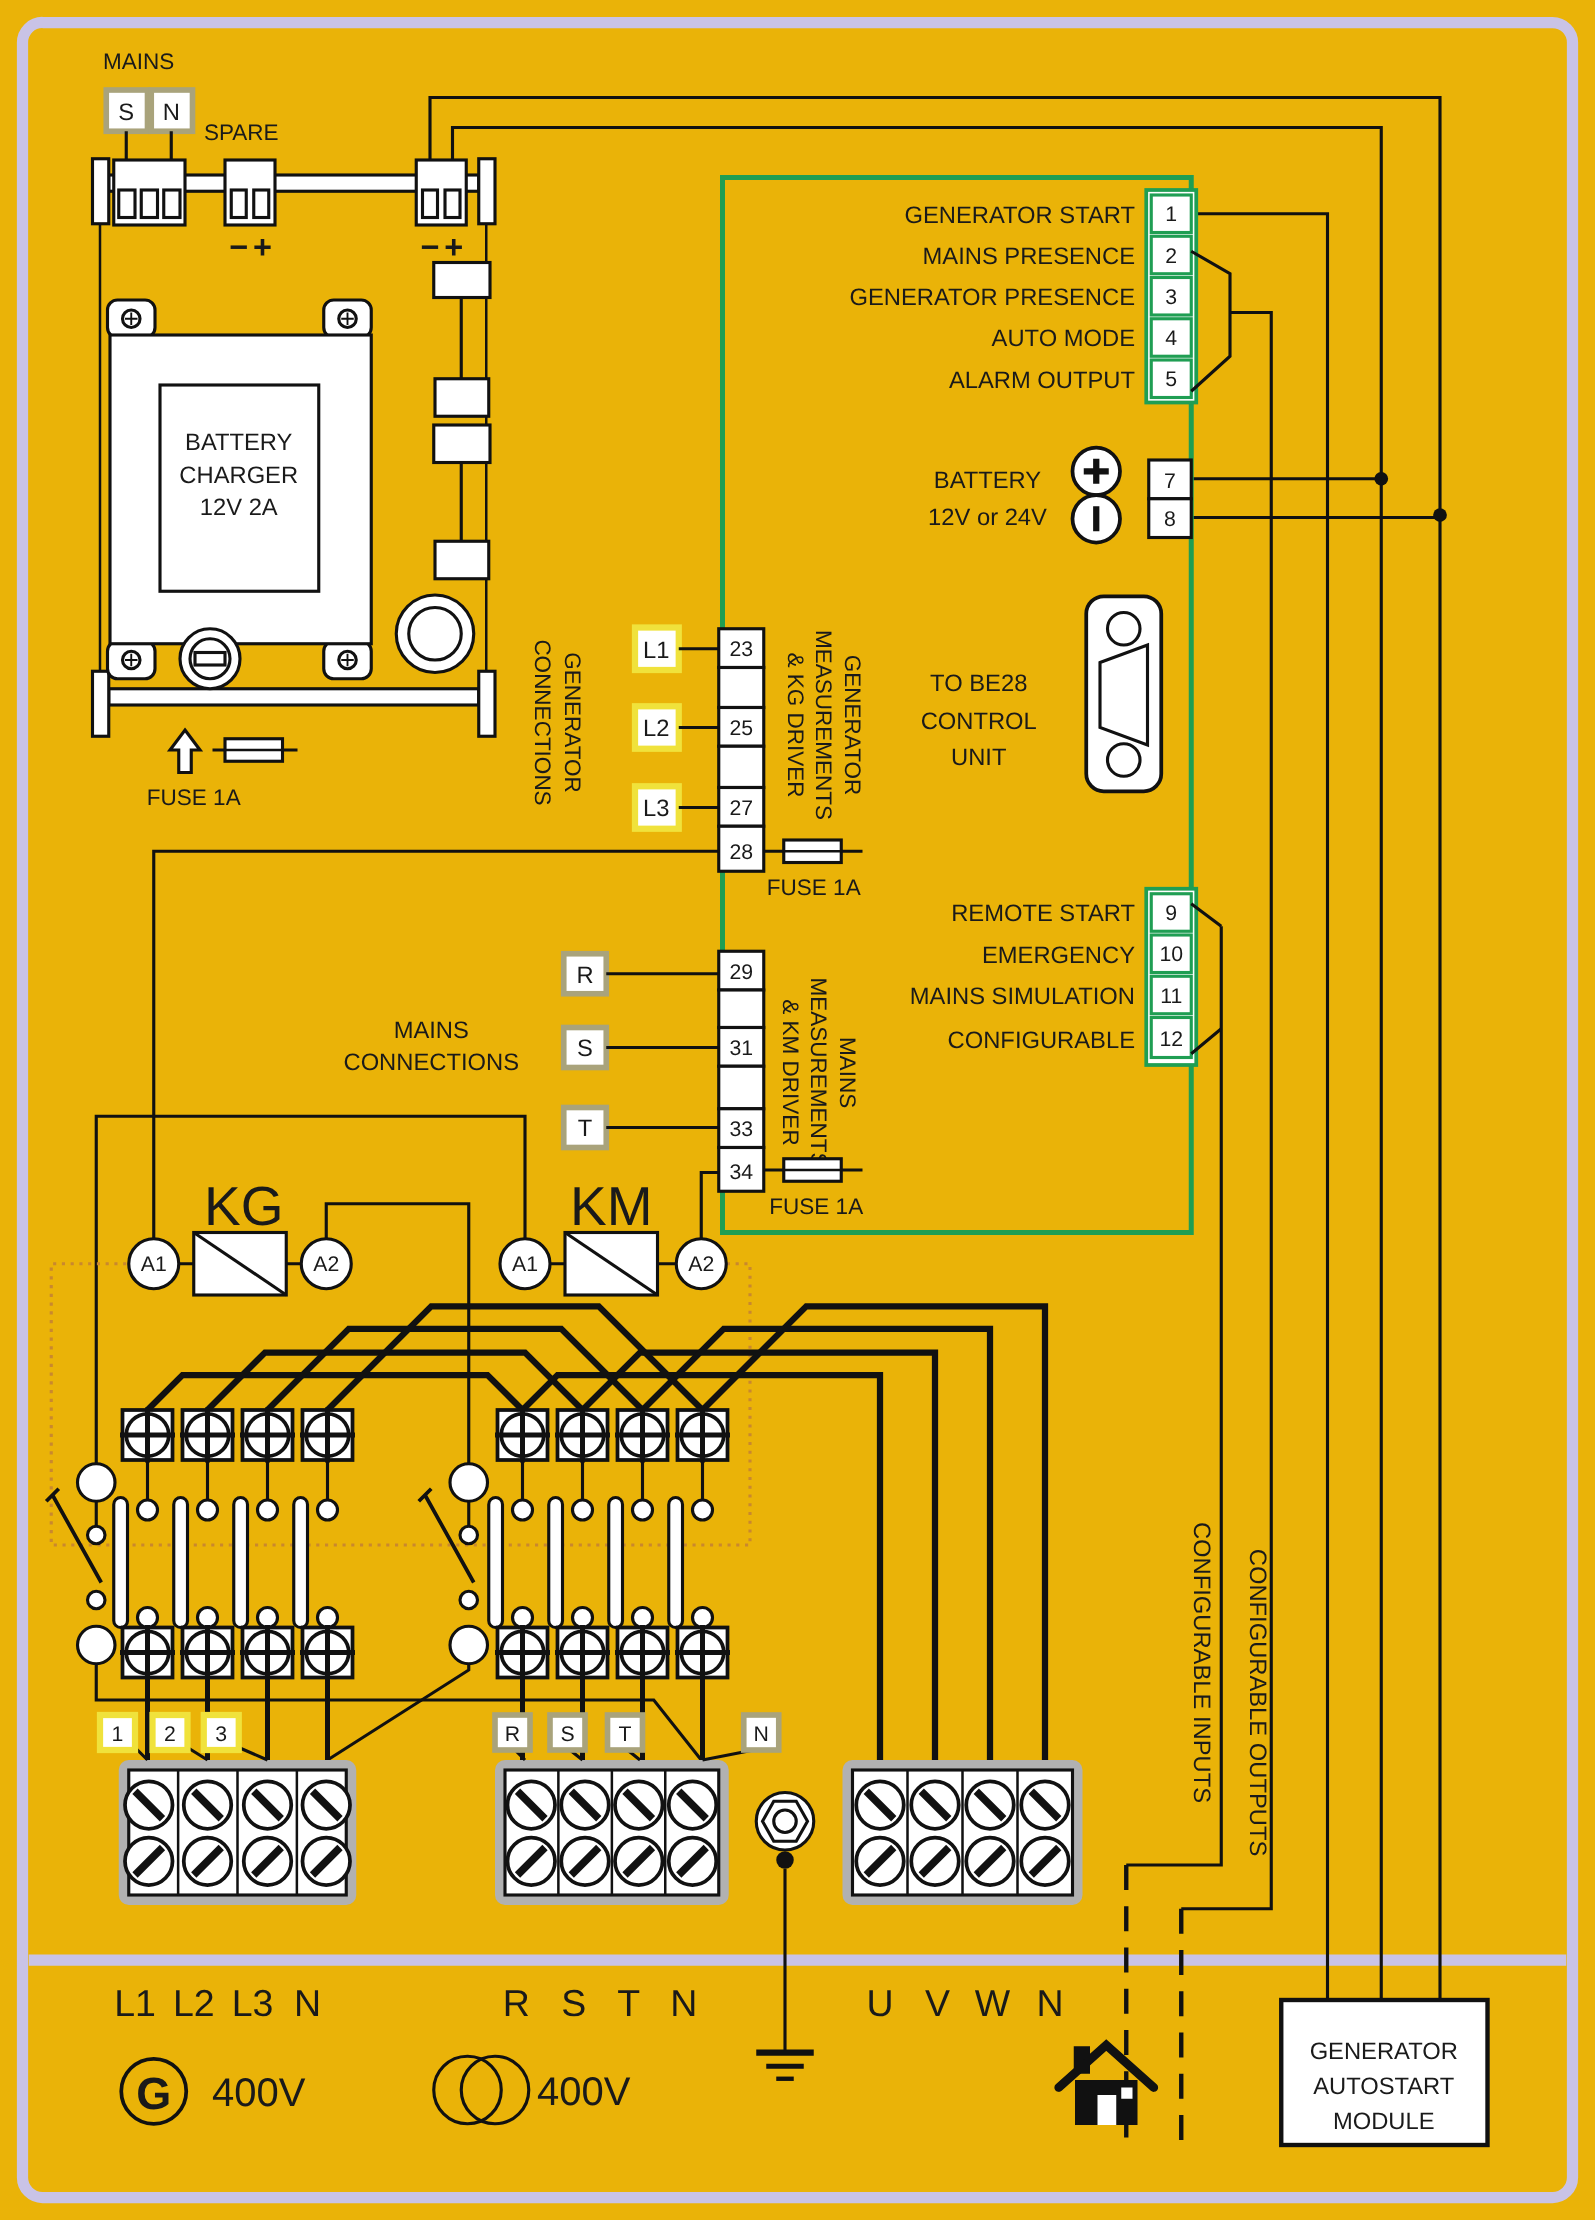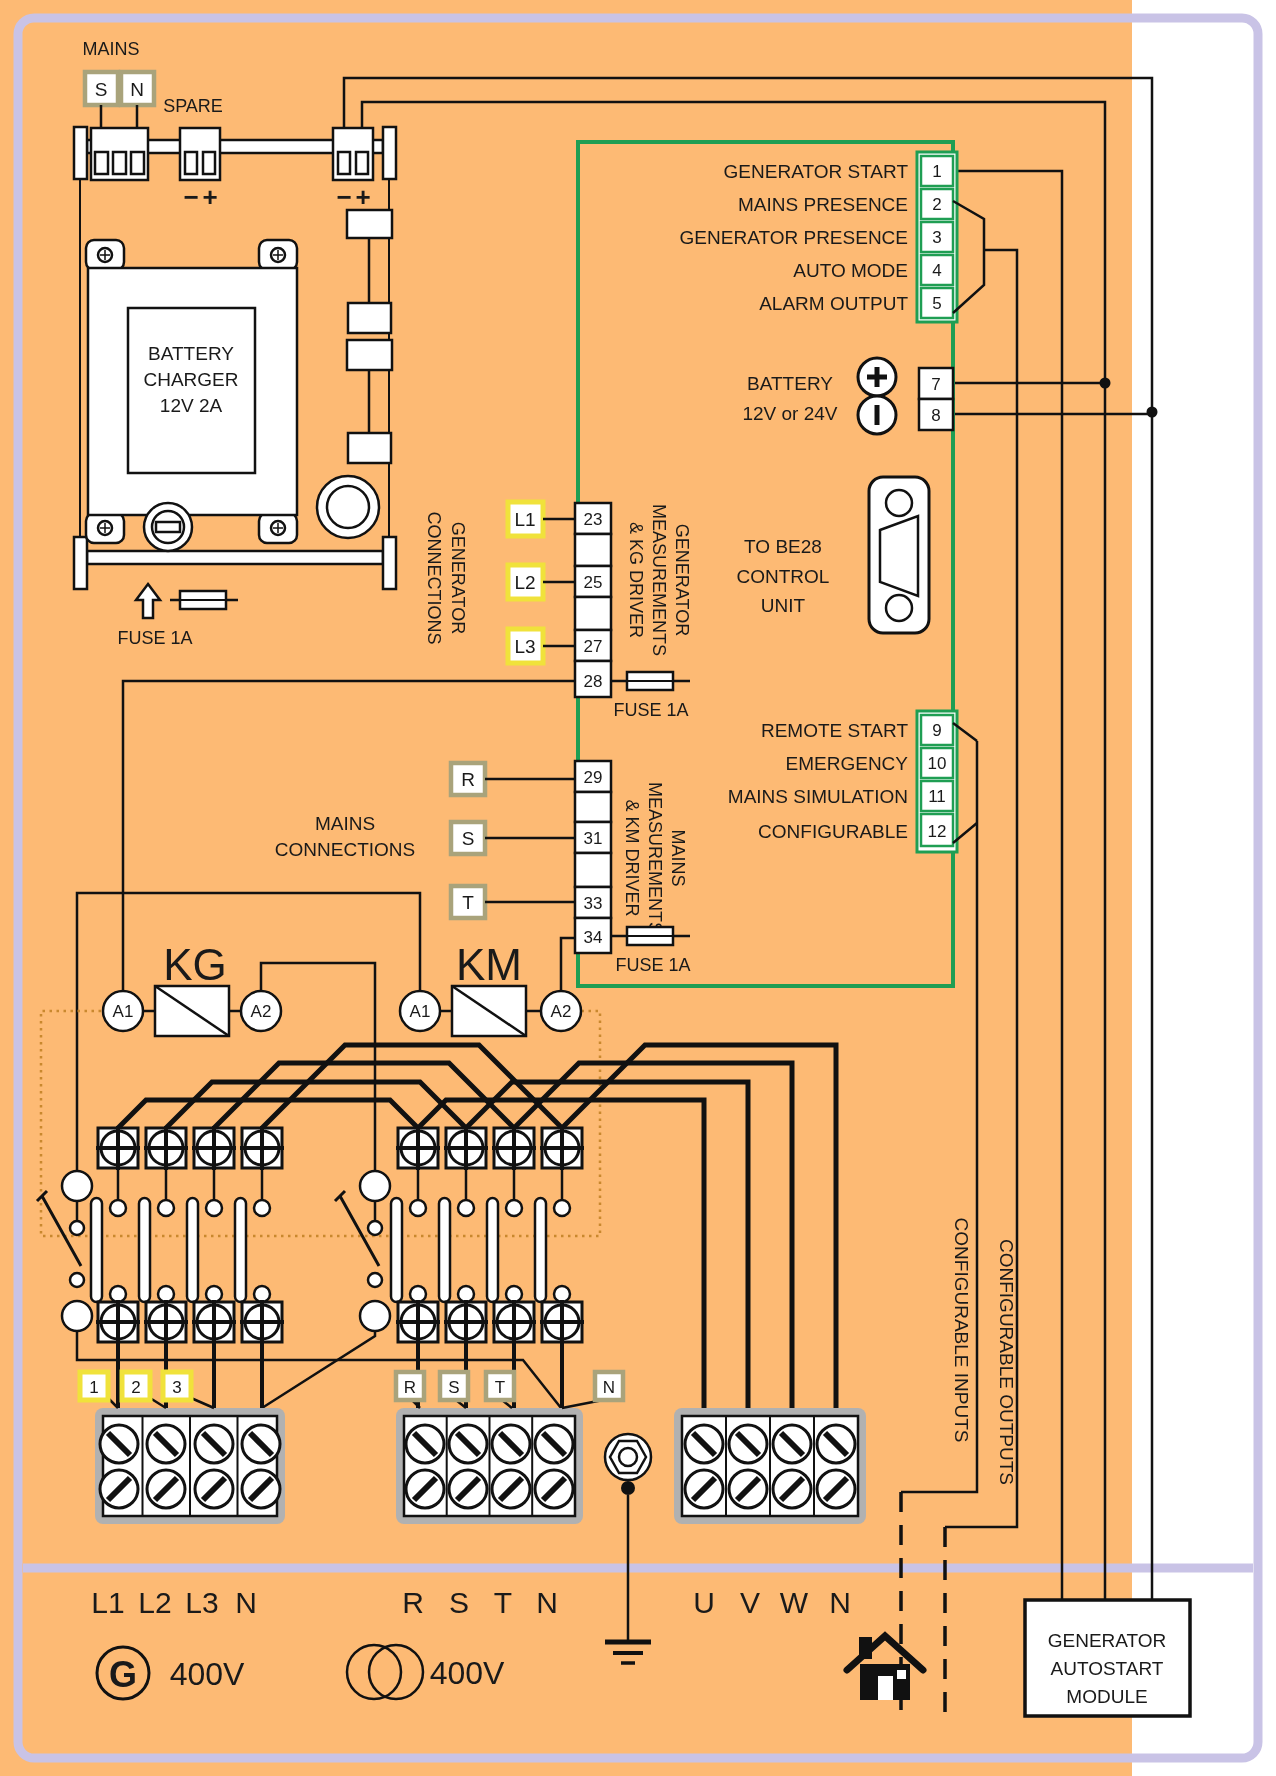--- a/index.html
+++ b/index.html
@@ -1,16 +1,16 @@
 <!DOCTYPE html>
 <html><head>
 <meta charset="utf-8">
 <style>
   html,body{margin:0;padding:0;background:#fff}
-  #stage{width:1132px;height:1776px;position:relative;background:#fdba74;font-family:"Liberation Sans",sans-serif}
+  #stage{width:1276px;height:1776px;position:relative;background:#eab308;font-family:"Liberation Sans",sans-serif}
   svg text{font-family:"Liberation Sans",sans-serif;fill:#1a1a1a}
   .w  {stroke:#111;stroke-width:2.5;fill:none}
   .wt {stroke:#111;stroke-width:5;fill:none}
   .w4 {stroke:#111;stroke-width:4;fill:none}
   .bx {stroke:#111;stroke-width:2.5;fill:#fff}
   .bx2{stroke:#111;stroke-width:3;fill:#fff}
   .gbx{stroke:#1f9e53;stroke-width:2.5;fill:#fff}
   .gol{stroke:#1f9e53;stroke-width:3;fill:#fff}
   .ybx{stroke:#f0e23b;stroke-width:5;fill:#fff}
   .obx{stroke:#a9a37b;stroke-width:4.5;fill:#fff}

